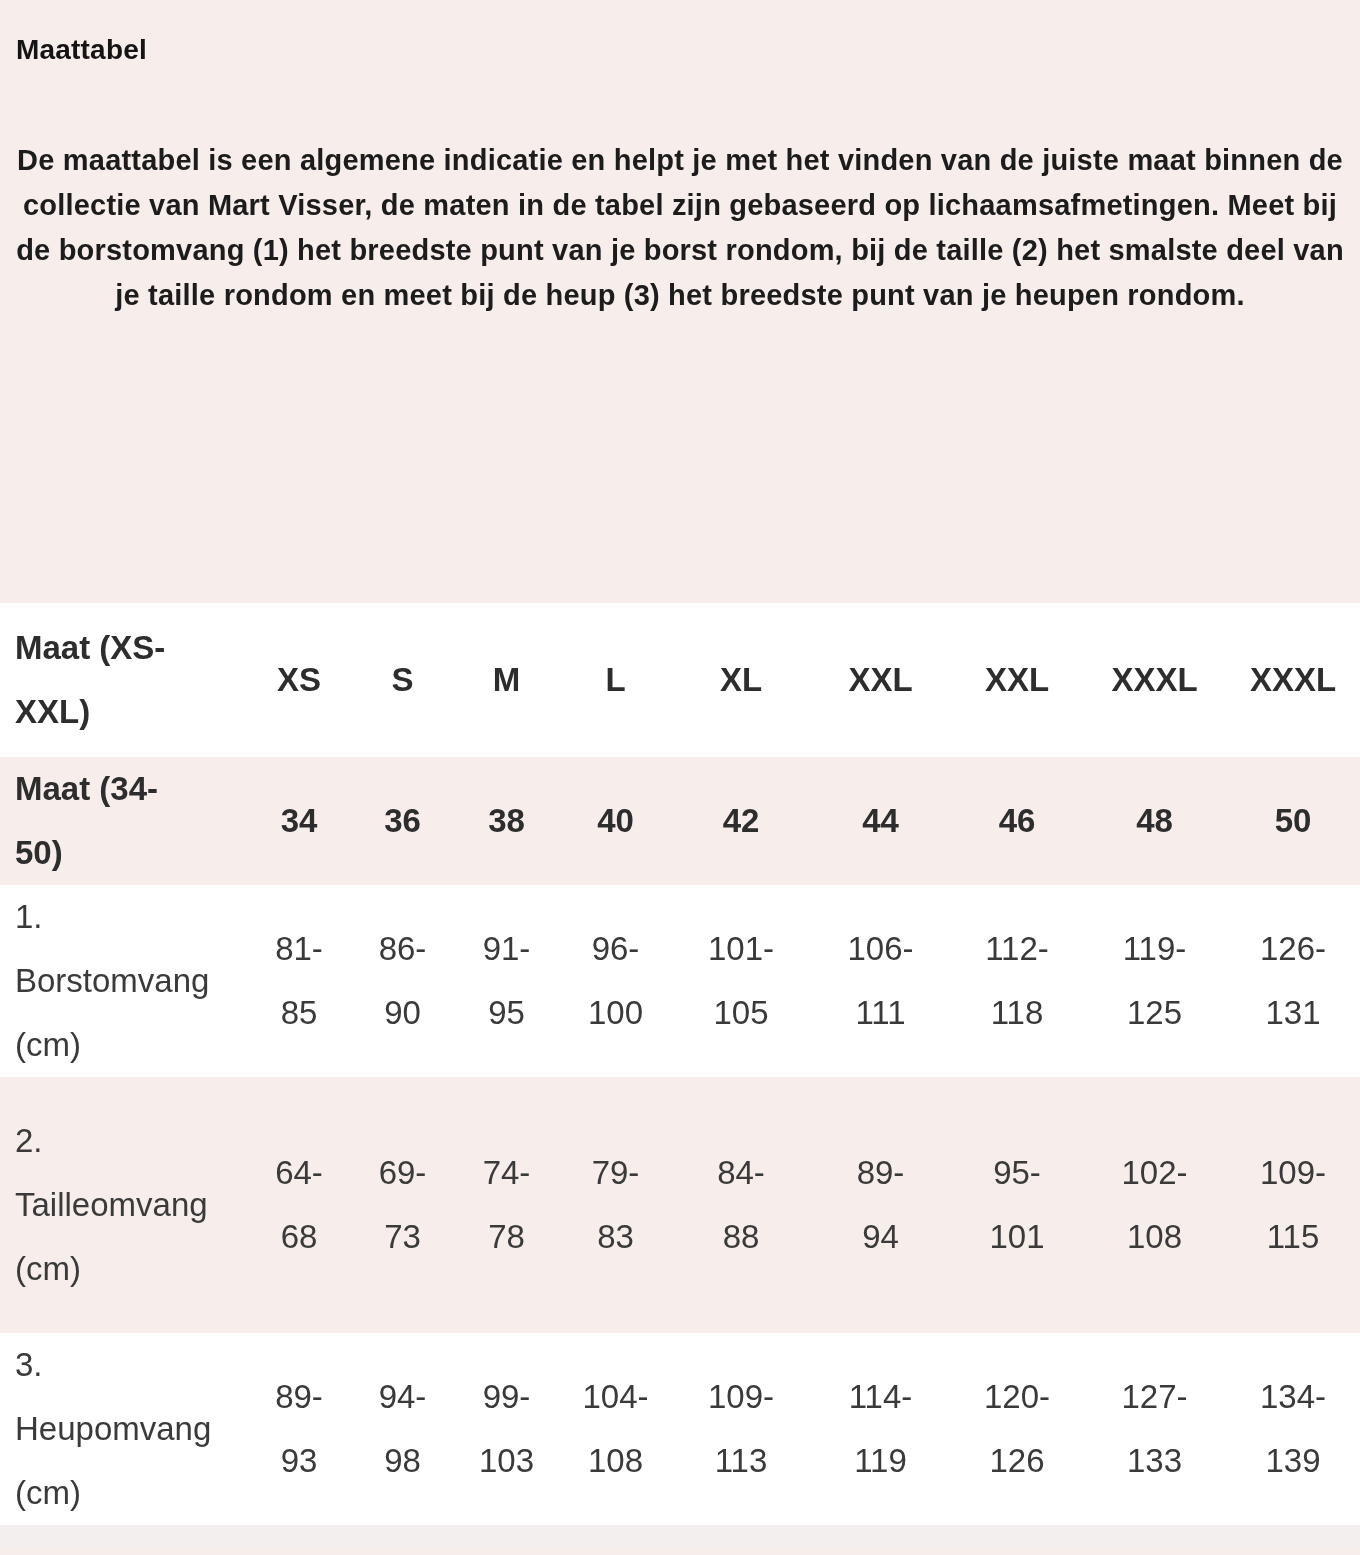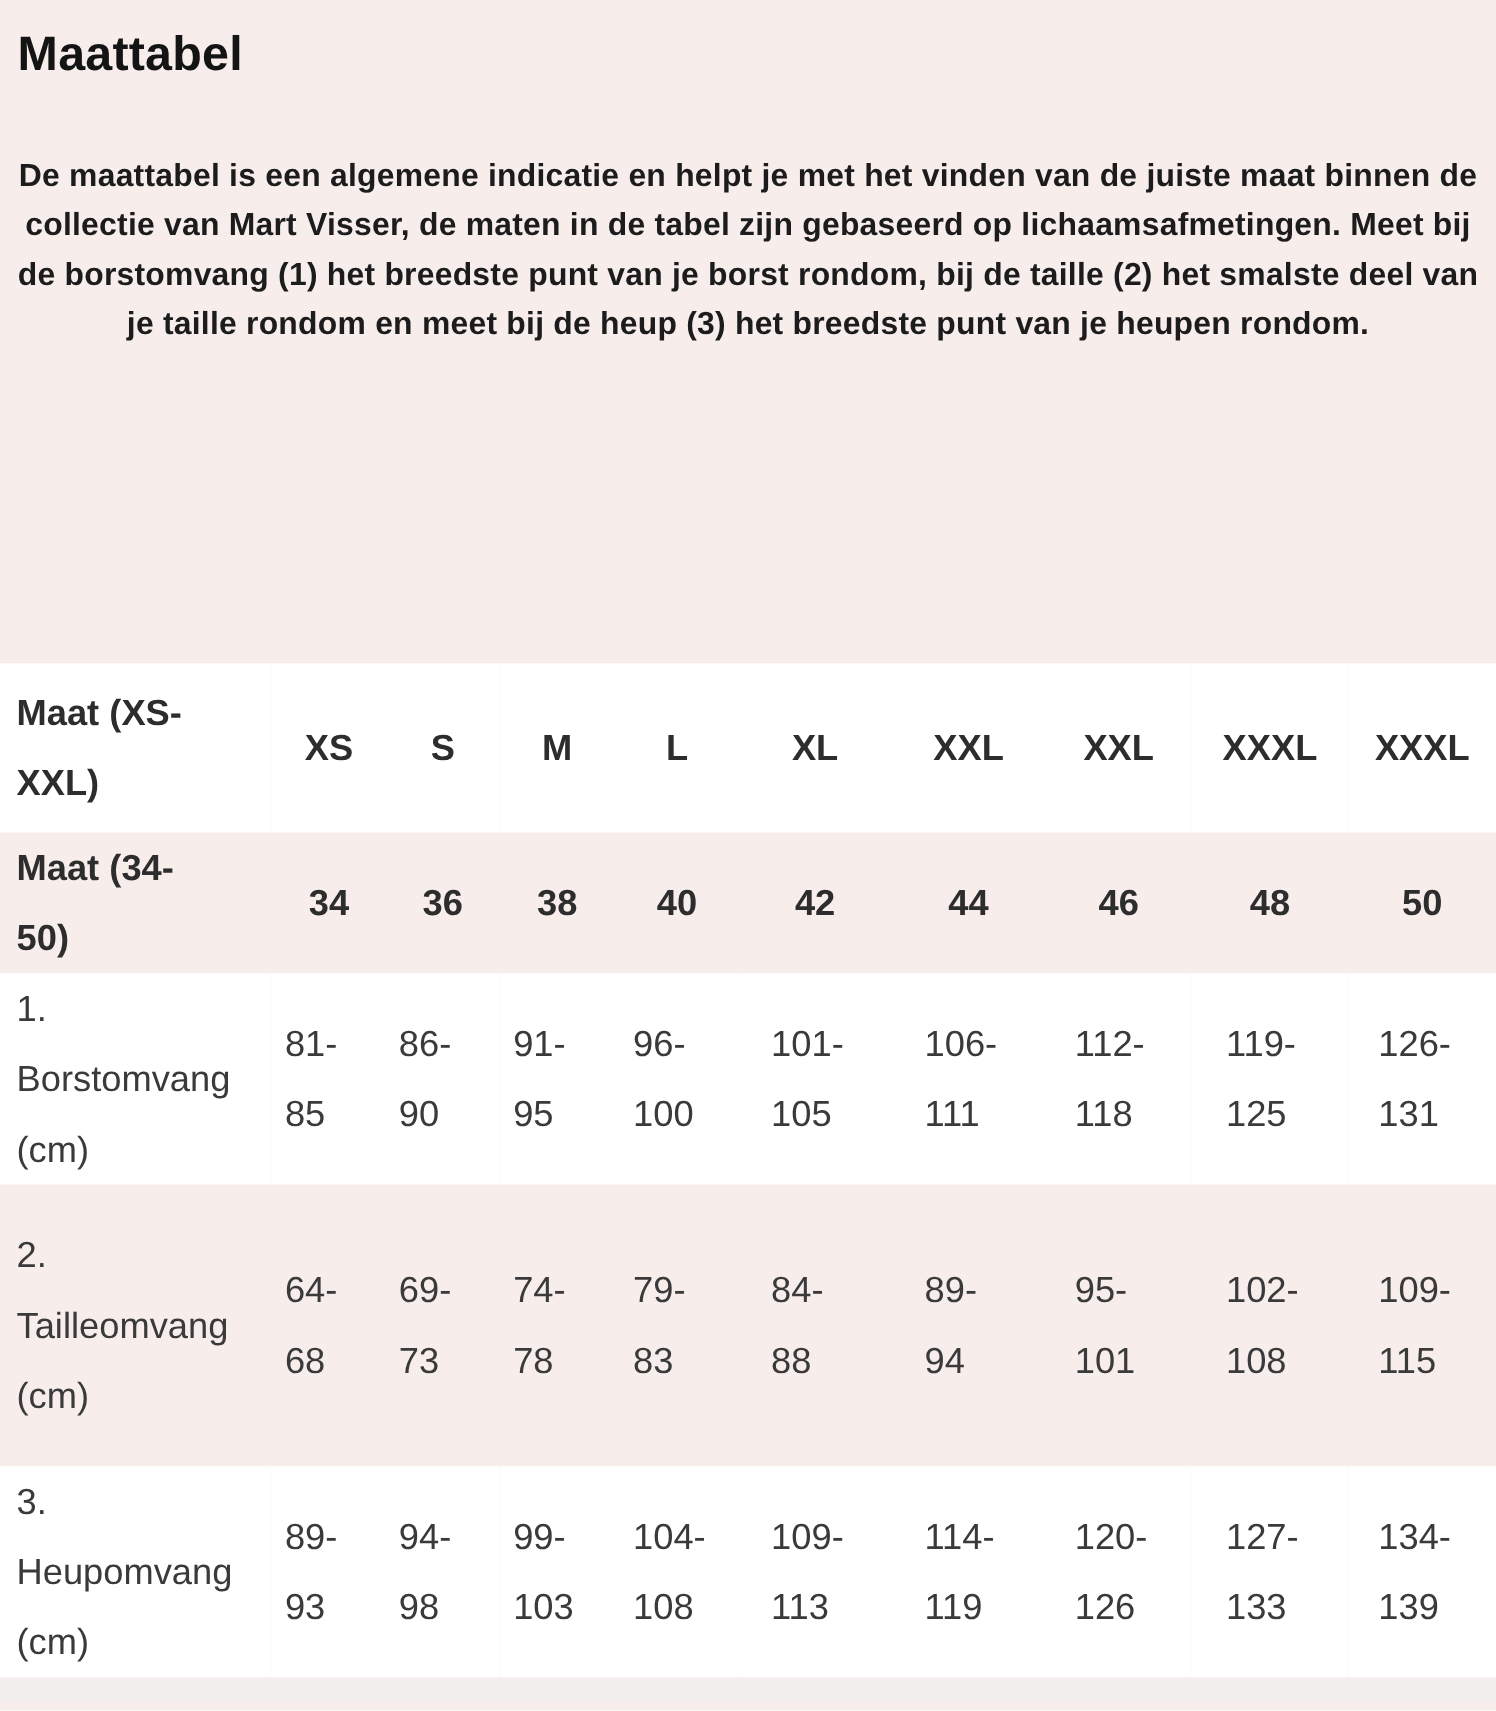--- a/index.html
+++ b/index.html
@@ -21,21 +21,21 @@
     height:1555px;
     background:var(--page-bg);
     overflow:hidden;
   }
   .intro{
     height:603px;
     overflow:hidden;
   }
   h1.page-title{
     margin:24px 16px 0 16px;
-    font-size:44px;
+    font-size:28px;
     line-height:52px;
     font-weight:700;
     color:var(--title-text);
     letter-spacing:0.2px;
   }
   p.body-text{
     margin:36px 16px 0 16px;
     font-size:29px;
     line-height:45px;
     font-weight:700;
@@ -76,21 +76,21 @@
   tr.hdr{font-weight:700;color:var(--table-bold-text);}
   tr.dim{font-weight:400;color:var(--table-regular-text);}
   .lbl{
     display:inline-block;
     max-width:188px;
     text-align:left;
     white-space:normal;
   }
   .val{
     display:inline-block;
-    text-align:left;
+    text-align:center;
   }
   tr.dim .val{
     max-width:80px;
   }
   .bottom-strip{
     width:1360px;
     height:22px;
     background:var(--strip);
   }
 </style>

